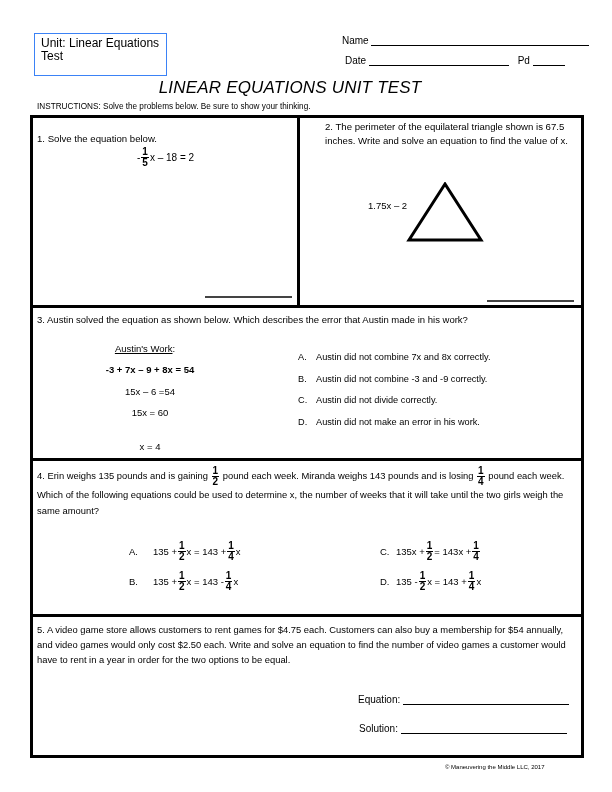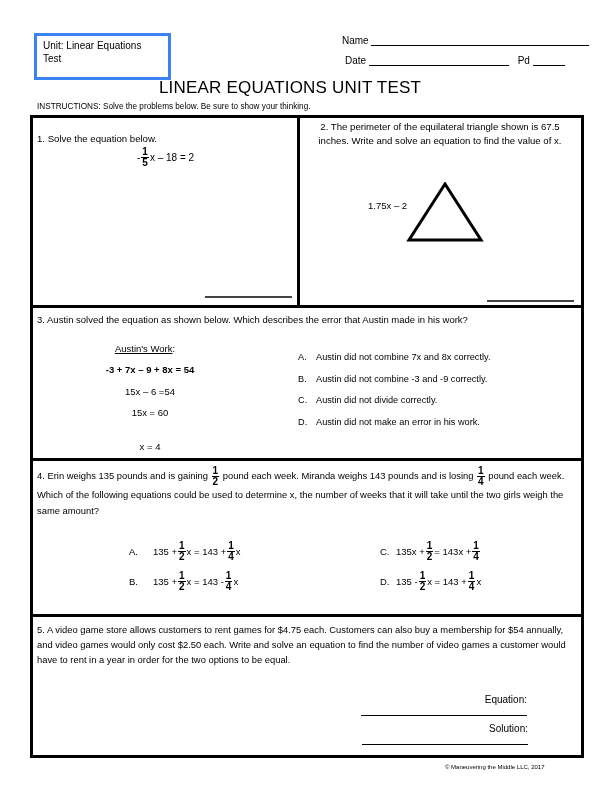--- a/index.html
+++ b/index.html
@@ -4,47 +4,47 @@
 <style>
   html, body { margin: 0; padding: 0; background: #ffffff; }
   body {
     width: 612px; height: 792px; position: relative; overflow: hidden;
     font-family: "Liberation Sans", "DejaVu Sans", sans-serif; color: #000;
   }
   .abs { position: absolute; }
 
   .unit-box {
     left: 34px; top: 33px; width: 119px; height: 35px;
-    border: 3px solid #3b82f6; padding: 3px 6px; font-size: 10px; line-height: 13px;
+    border: 1px solid #3b82f6; padding: 3px 6px; font-size: 12px; line-height: 13px;
   }
   .hdr-row { font-size: 10px; padding-left: 44px; }
   .hdr-line { display: inline-block; border-bottom: 1px solid #000; vertical-align: bottom; height: 10px; }
 
-  .title { left: 0; width: 580px; top: 78px; text-align: center; font-size: 17px; letter-spacing: 0.2px; }
+  .title { left: 0; width: 580px; top: 78px; text-align: center; font-size: 17px; letter-spacing: 0.2px; font-style: italic; }
   .instr { left: 37px; top: 102px; font-size: 8.2px; }
 
   .outer { left: 30px; top: 115px; width: 548px; height: 637px; border: 3px solid #000; }
   .hline { height: 3px; background: #000; }
   .vline { width: 3px; background: #000; }
 
   .q-text { font-size: 9.6px; line-height: 13.5px; }
   .answer-line { height: 1.5px; background: #444; }
 
   .frac { display: inline-flex; flex-direction: column; align-items: center; vertical-align: middle; line-height: 1; font-size: 10px; margin: 0 1px; }
   .frac .num { border-bottom: 1px solid #000; padding: 0 1px; font-weight: bold; }
   .frac .den { font-weight: bold; }
 
   .work { font-size: 9.5px; text-align: center; }
   .choice { font-size: 9.2px; display: flex; }
   .choice .letter { width: 18px; }
 
   .eq-choice { font-size: 9.5px; display: flex; align-items: center; }
   .eq-choice .letter { width: 24px; }
 
-  .label-line { font-size: 10px; display: flex; align-items: flex-end; flex-direction: column; }
+  .label-line { font-size: 10px; display: flex; align-items: flex-end; }
   .label-line .ln { border-bottom: 1px solid #000; height: 10px; margin-left: 3px; }
 
   .footer { font-size: 6px; }
 </style>
 </head>
 <body>
 
 <div class="abs unit-box">
   <span>Unit:  Linear Equations Test</span>
 </div>
@@ -73,21 +73,21 @@
 <div class="abs" style="left:137px; top:147px; font-size:10px; display:flex; align-items:center;">
   <span>-</span>
   <span class="frac">
     <span class="num">1</span>
     <span class="den">5</span>
   </span>
   <span>x – 18 = 2</span>
 </div>
 <div class="abs answer-line" style="left:205px; top:296px; width:87px;"></div>
 
-<div class="abs q-text" style="left:307px; top:120px; width:266px;text-align:center;">2. The perimeter of the equilateral triangle shown is 67.5 inches. Write and solve an equation to find the value of x.</div>
+<div class="abs q-text" style="left:325px; top:120px; width:266px;">2. The perimeter of the equilateral triangle shown is 67.5 inches. Write and solve an equation to find the value of x.</div>
 <div class="abs" style="left:368px; top:200px; font-size:9.5px;">1.75x – 2</div>
 <svg class="abs" style="left:405px; top:182px;" width="80" height="62">
   <polygon points="40,2 4,58 76,58" fill="none" stroke="#000" stroke-width="3"></polygon>
 </svg>
 <div class="abs answer-line" style="left:487px; top:300px; width:87px;"></div>
 
 <div class="abs q-text" style="left:37px; top:313px; font-size:9.5px;">3. Austin solved the equation as shown below. Which describes the error that Austin made in his work?</div>
 <div class="abs work" style="left:90px; top:343px; width:110px;">
   <span style="text-decoration:underline;">Austin's Work</span><span>:</span>
 </div>

